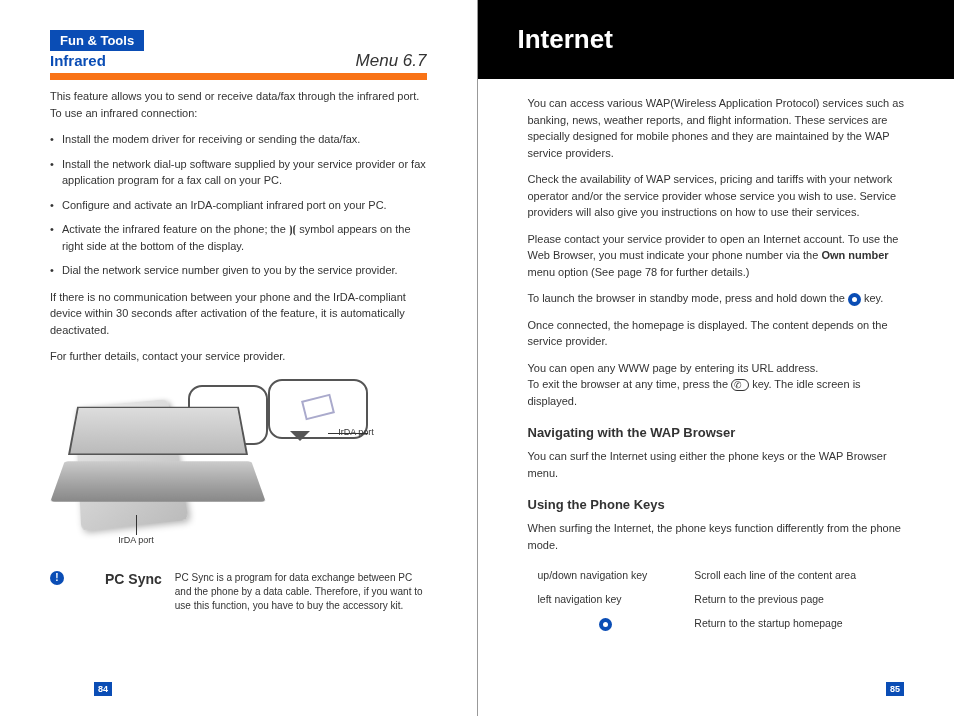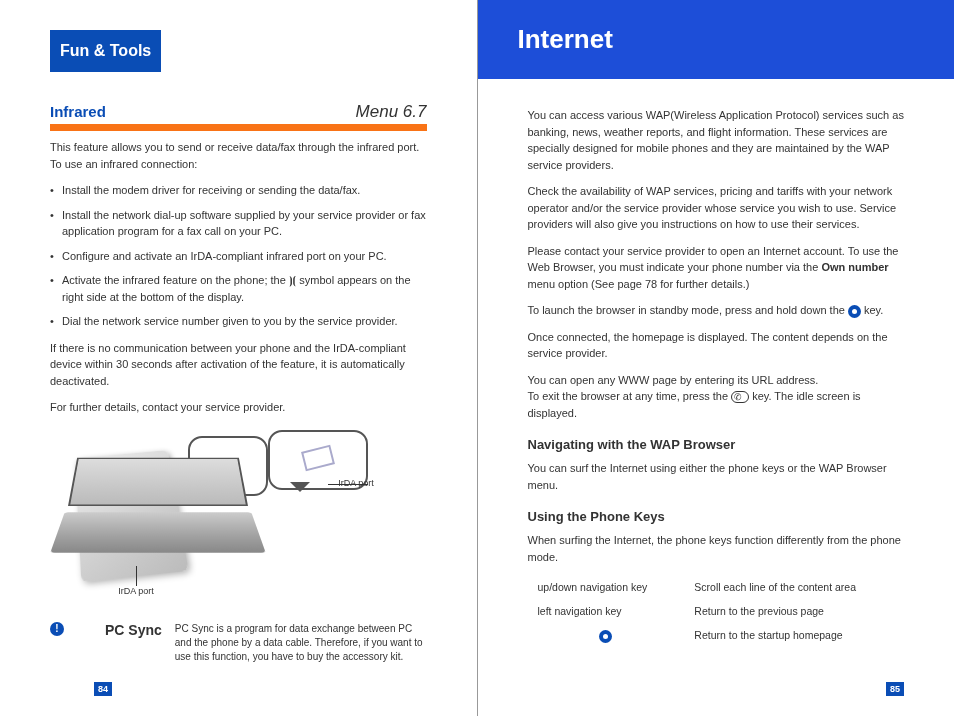--- a/index.html
+++ b/index.html
@@ -17,24 +17,23 @@
     width: 954px;
     height: 716px;
     background: #fff;
   }
   .page { width: 477px; height: 716px; padding: 30px 50px 20px 50px; position: relative; background:#fff; }
   .divider { width:0; border-left:1px solid #999; }
   .header-tab {
     background: #0a4db5;
     color: #fff;
     font-weight: bold;
-    font-size: 16px;
-    padding: 12px 10px;
+    font-size: 13px;
+    padding: 3px 10px;
     display: inline-block;
-    margin-bottom: 30px;
   }
   .section-row { display:flex; justify-content:space-between; align-items:baseline; border-bottom:7px solid #f97316; padding-bottom:2px; margin-bottom:8px;}
   .section-title { color:#0a4db5; font-weight:bold; font-size:15px; font-family: Arial, sans-serif; }
   .menu-ref { font-style: italic; font-size: 17px; }
   p { line-height: 1.5; margin-bottom: 10px; }
   .bullet-list { list-style:none; padding:0; margin:0 0 10px 0;}
   .bullet-list li { position:relative; padding-left:12px; margin-bottom:8px; line-height:1.5;}
   .bullet-list li::before { content:"•"; position:absolute; left:0; }
   .figure {
     position: relative;
@@ -60,21 +59,21 @@
   .line1 { left:78px; top:130px; width:1px; height:20px;}
   .line2 { left:270px; top:48px; width:40px;}
   .pcsync-row { display:flex; gap:6px; margin-top:16px; align-items:flex-start;}
   .info-icon { width:14px;height:14px; background:#0a4db5; color:#fff; border-radius:50%; font-size:10px; font-weight:bold; text-align:center; line-height:14px; flex:0 0 14px;}
   .pcsync-title { font-weight:bold; font-size:14px; flex:0 0 auto;padding-left:35px;}
   .pcsync-text { font-size:10px; line-height:1.4;margin-left:7px; }
   .page-num { position:absolute; bottom:20px; background:#0a4db5; color:#fff; font-size:9px; font-weight:bold; padding:2px 4px;}
   .page-num.left { left:50px;margin-left:44px; }
   .page-num.right { right:50px; }
   
-  .chapter-band { background:#1d4ed8; color:#fff; margin:-30px -50px 28px -50px; padding:24px 40px;}
+  .chapter-band { background:#000000; color:#fff; margin:-30px -50px 16px -50px; padding:24px 40px;}
   .chapter-title { font-size:26px; font-weight:bold;}
   .bold { font-weight:bold; }
   .inline-icon { display:inline-block; width:13px; height:13px; background:#0a4db5; border-radius:50%; vertical-align:middle; position:relative;}
   .inline-icon.small::after{ content:""; position:absolute; left:4px; top:4px; width:5px;height:5px;border-radius:50%; background:#fff;}
   .inline-icon.phone { background:#fff; border:1px solid #333; border-radius:8px; width:18px;height:12px;}
   .inline-icon.phone::after{content:"✆"; font-size:9px; position:absolute; left:2px; top:-1px;}
   h3.sub { font-weight:bold; font-size:13px; margin: 16px 0 8px;}
   table.keys { width:100%; border-collapse: collapse; margin-top:8px; font-size:10.5px;}
   table.keys th { background:#0a4db5; color:#fff; font-weight:bold; padding:4px 8px; text-align:center;}
   table.keys th:first-child { width:38%; border-right:4px solid #fff;}

